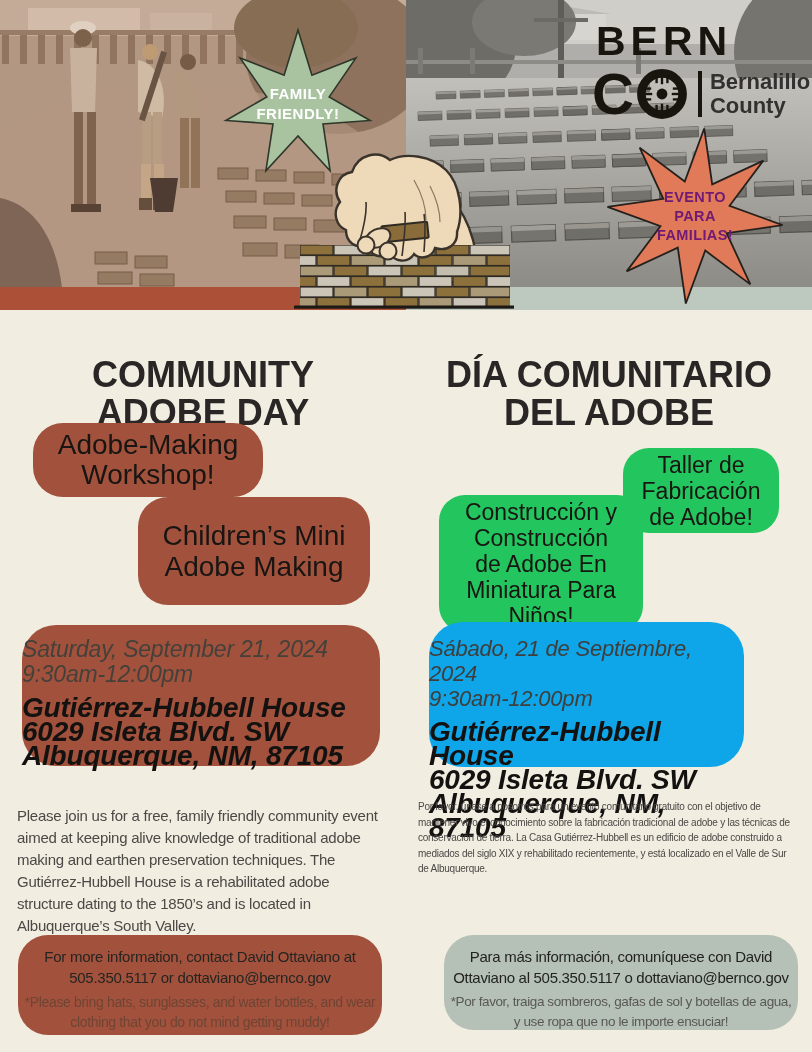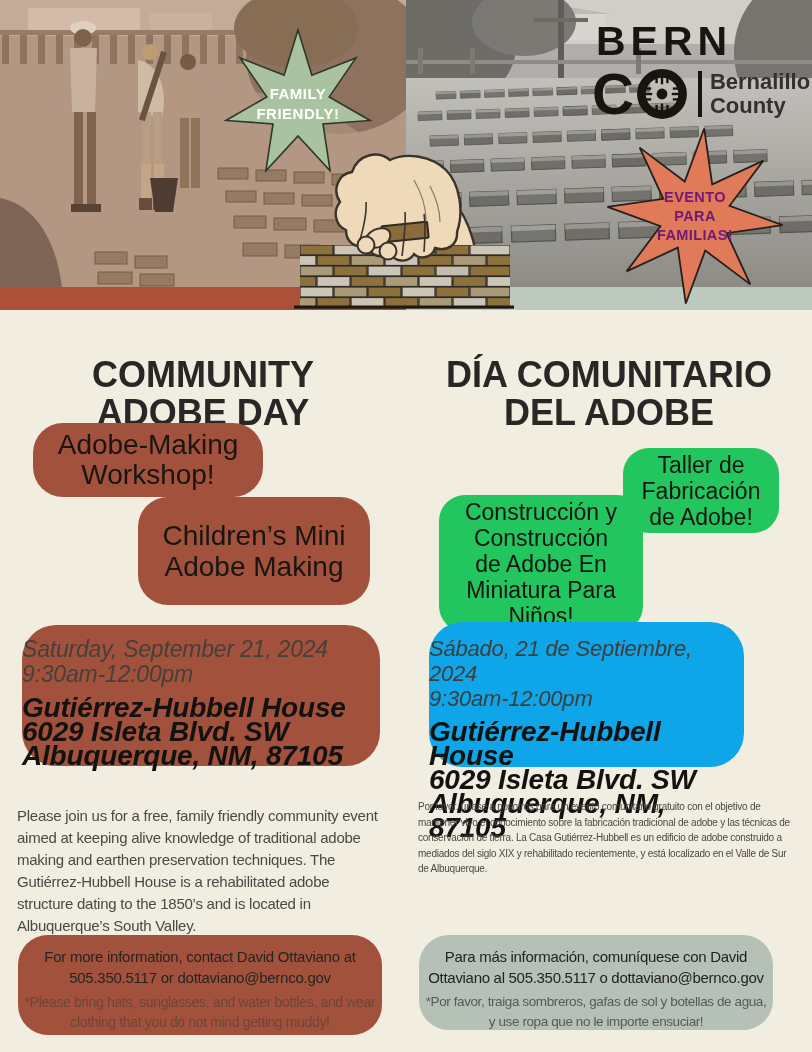--- a/index.html
+++ b/index.html
@@ -61,21 +61,21 @@
   .date-box-es .date-line{font-size:22px;color:#3f3e3a;}
   .venue{margin-top:9px;font-size:28px;font-weight:700;line-height:24px;color:#141210;letter-spacing:-.2px;}
   .venue span{display:block;}
 
   .body-par{position:absolute;text-align:left;color:#4b4846;}
   .body-en{left:17px;top:790px;width:372px;font-size:15px;line-height:22px;letter-spacing:-.25px;}
   .body-es{left:418px;top:789px;width:376px;font-size:10px;line-height:15.6px;letter-spacing:-.25px;}
 
   .contact-box{position:absolute;border-radius:30px;text-align:center;box-sizing:border-box;}
   .contact-box-en{left:18px;top:935px;width:364px;height:100px;background:#a2523c;padding:11px 6px 0;}
-  .contact-box-es{left:419px;top:935px;width:354px;height:95px;background:#b5c1b7;padding:11px 6px 0;}
+  .contact-box-es{left:444px;top:935px;width:354px;height:95px;background:#b5c1b7;padding:11px 6px 0;}
   .contact-line{font-size:15px;line-height:21px;letter-spacing:-.25px;color:#262421;}
   .note-line{margin-top:4px;font-size:14px;line-height:20px;letter-spacing:-.35px;color:#6f4434;}
   .contact-box-es .contact-line{color:#232220;letter-spacing:-.3px;}
   .contact-box-es .note-line{color:#595855;font-size:13.5px;letter-spacing:-.4px;}
 </style>
 </head>
 <body>
 
 <div class="page">
 

